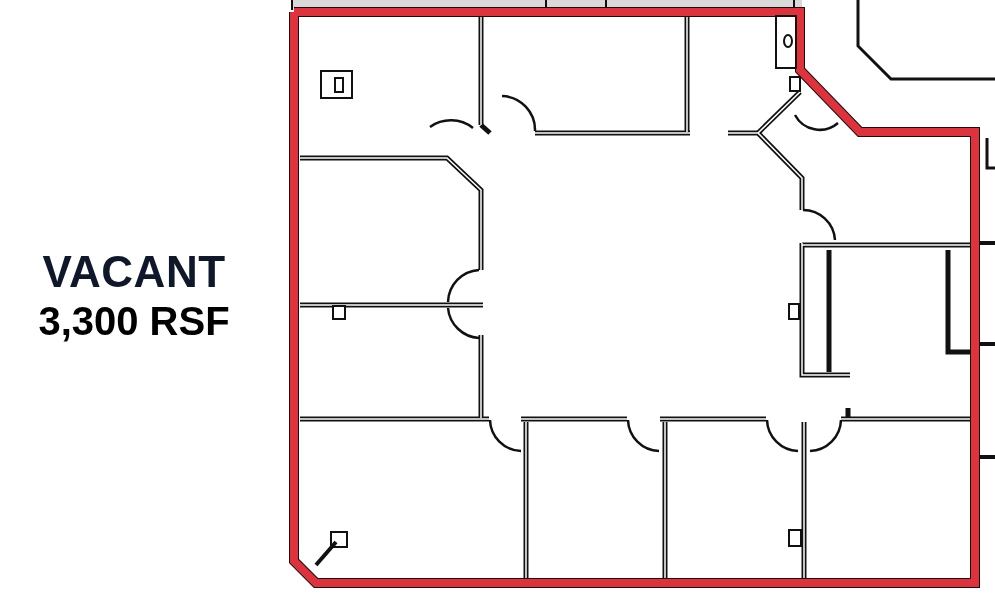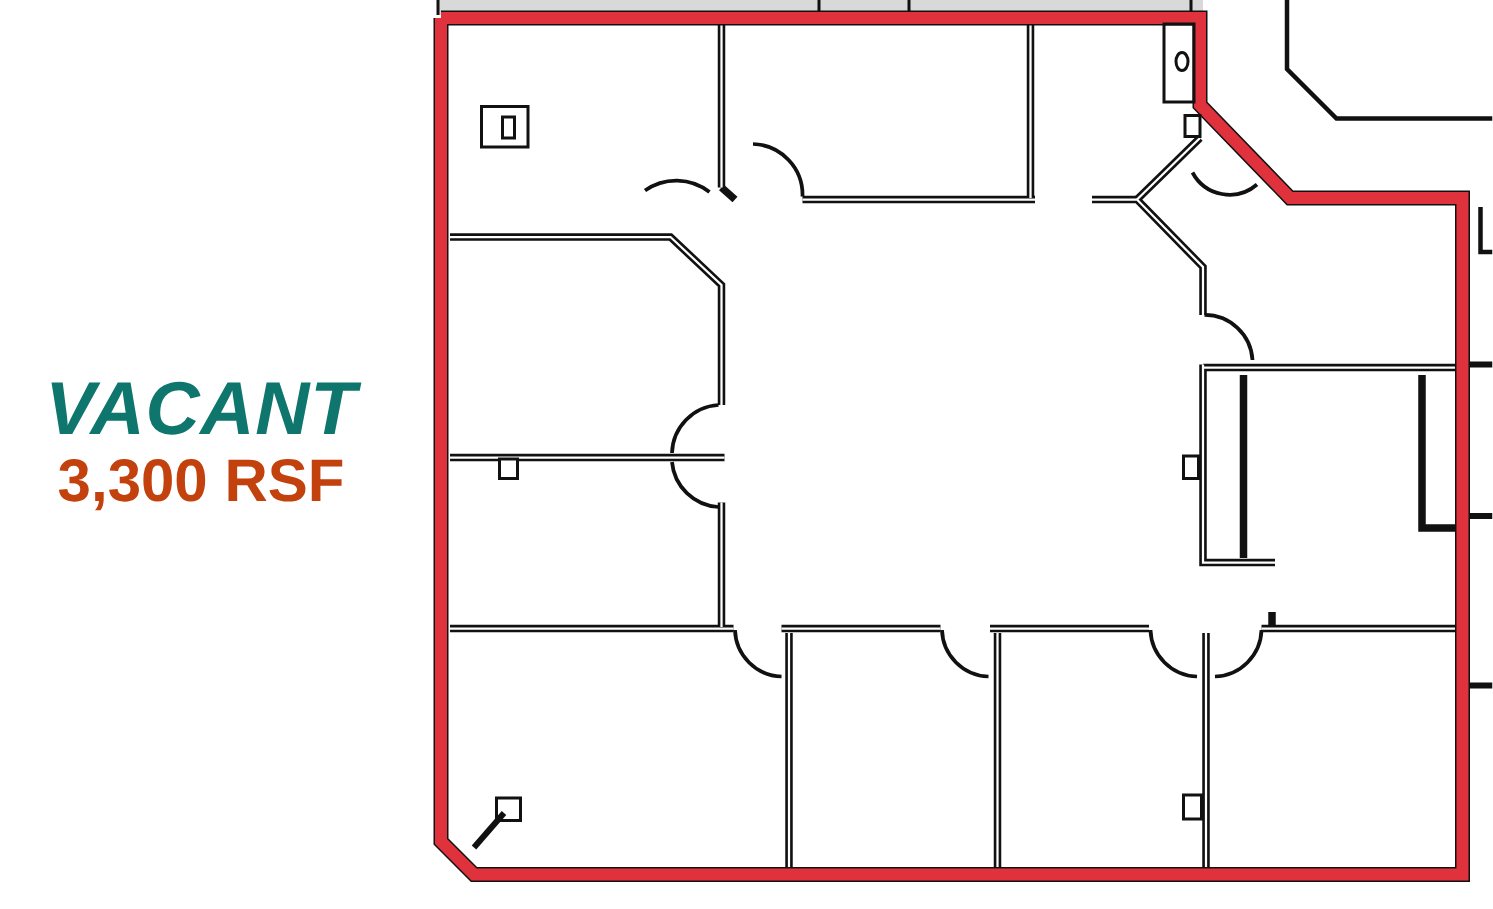--- a/index.html
+++ b/index.html
@@ -1,20 +1,20 @@
 <!DOCTYPE html>
 <html><head>
   <meta charset="utf-8">
   <style>
     html, body { margin: 0; padding: 0; background: #ffffff; }
     body { width: 995px; height: 606px; position: relative; overflow: hidden; font-family: "Liberation Sans", sans-serif; }
     .label-block { position: absolute; left: 0; top: 248px; width: 268px; text-align: center; }
-    .status { color: #0f766e; font-weight: bold; font-size: 50px; line-height: 48px; letter-spacing: 0.5px; font-family: "Liberation Sans", sans-serif; font-style: italic; }
+    .status { color: #0f172a; font-weight: bold; font-size: 44px; line-height: 48px; letter-spacing: 0.5px; font-family: "Liberation Sans", sans-serif; }
     .suite { color: #2a2a2a; font-size: 40px; line-height: 52px; font-family: "Liberation Sans", sans-serif; }
-    .area { color: #c2410c; font-weight: bold; font-size: 40px; line-height: 50px; font-family: "Liberation Sans", sans-serif; }
+    .area { color: #000000; font-weight: bold; font-size: 40px; line-height: 50px; font-family: "Liberation Sans", sans-serif; }
     svg.plan { position: absolute; left: 0; top: 0; }
   </style>
 </head>
 <body>
 
 <div class="label-block">
   <div class="status">VACANT</div>
   <div class="area">3,300 RSF</div>
 </div>
 

